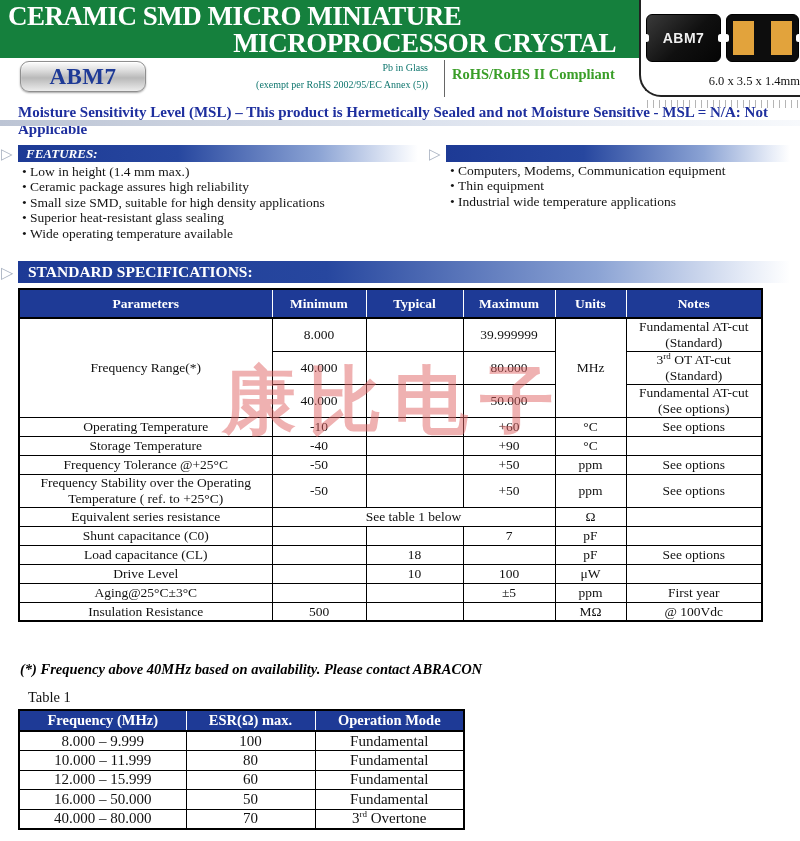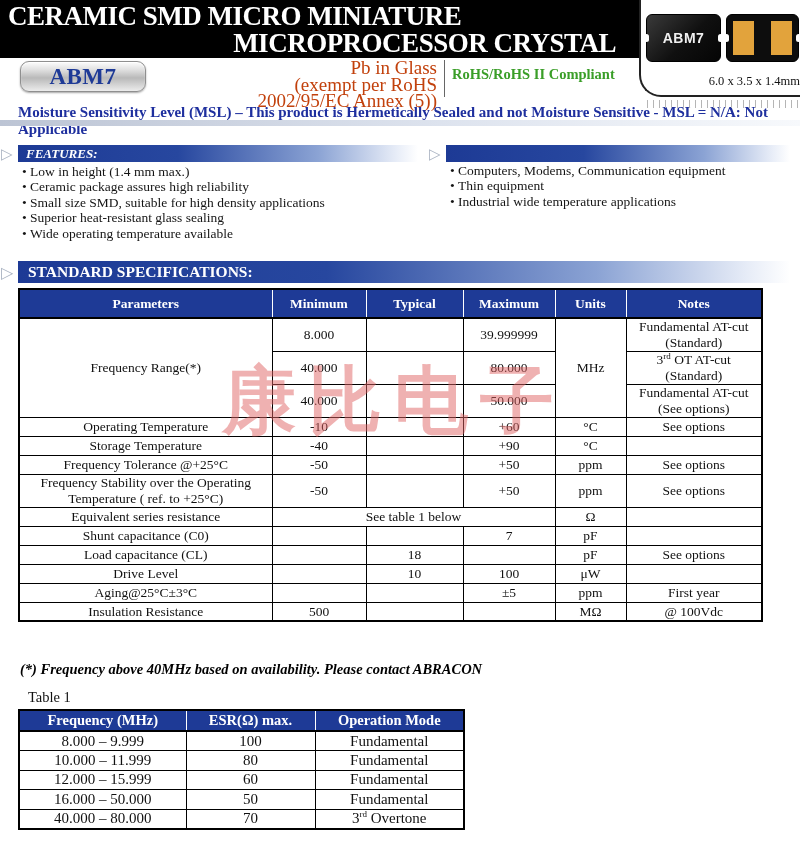--- a/index.html
+++ b/index.html
@@ -1,20 +1,20 @@
 <!DOCTYPE html>
 <html><head>
 <meta charset="utf-8">
 <style>
   * { margin:0; padding:0; box-sizing:border-box; }
   html,body { width:800px; height:841px; background:#fff; overflow:hidden;
               font-family:"Liberation Serif","DejaVu Serif",serif; color:#111; }
 
   
-  .banner { position:absolute; left:0; top:0; width:800px; height:58px; background:#000000; }
+  .banner { position:absolute; left:0; top:0; width:800px; height:58px; background:#15803d; }
   .banner .t1 { position:absolute; left:8px; top:1px; font-size:27px; font-weight:bold;
                 color:#fff; letter-spacing:-0.5px; white-space:nowrap; }
   .banner .t2 { position:absolute; right:184px; top:28px; font-size:27px; font-weight:bold;
                 color:#fff; letter-spacing:-0.5px; white-space:nowrap; }
 
   
   .product-box { position:absolute; right:0; top:0; width:161px; height:97px; background:#fff;
                  border-left:2px solid #222; border-bottom:2px solid #222;
                  border-bottom-left-radius:22px; z-index:6; }
   .crystal-top { position:absolute; left:5px; top:14px; width:75px; height:48px; border-radius:6px;
@@ -35,22 +35,22 @@
   .dims { position:absolute; left:0; right:0; top:74px; text-align:right; font-size:12.5px; color:#111; }
   .ruler { position:absolute; right:1px; top:100px; width:152px; height:8px; z-index:5;
            background:repeating-linear-gradient(90deg,#b5b5b5 0 1px,transparent 1px 6px); }
 
   
   .badge { position:absolute; left:20px; top:61px; width:126px; height:31px; border-radius:9px;
            background:linear-gradient(180deg,#fdfdfd 0%,#dcdcdc 30%,#b9b9b9 55%,#ececec 100%);
            border:1px solid #8f8f8f; box-shadow:0 1px 2px rgba(0,0,0,.35), inset 0 1px 1px #fff;
            text-align:center; }
   .badge .pn { font-size:23px; font-weight:bold; color:#1e3a96; line-height:30px; letter-spacing:0.5px; }
-  .pb-note { position:absolute; left:200px; top:60px; width:245px; text-align:right; color:#c2410c;
-             font-size:19px; line-height:16.5px; padding-right:7px; height:37px;
+  .pb-note { position:absolute; left:200px; top:60px; width:245px; text-align:right; color:#0f766e;
+             font-size:10px; line-height:16.5px; padding-right:16px; height:37px;
              border-right:1.5px solid #666; }
   .rohs { position:absolute; left:452px; top:66px; width:186px; font-size:14.5px; font-weight:bold;
           color:#3a9e28; white-space:nowrap; }
   .msl { position:absolute; left:18px; top:104px; width:762px; font-size:15px; font-weight:bold;
          color:#1e2f9e; }
   .top-divider { position:absolute; left:0; top:120px; width:800px; height:6px;
                  background:linear-gradient(90deg,#bcc4d4 0%,#dde3ee 55%,#f7f9fc 100%); }
 
   
   .secbar { position:absolute; color:#fff; font-weight:bold; overflow:hidden; white-space:nowrap;

